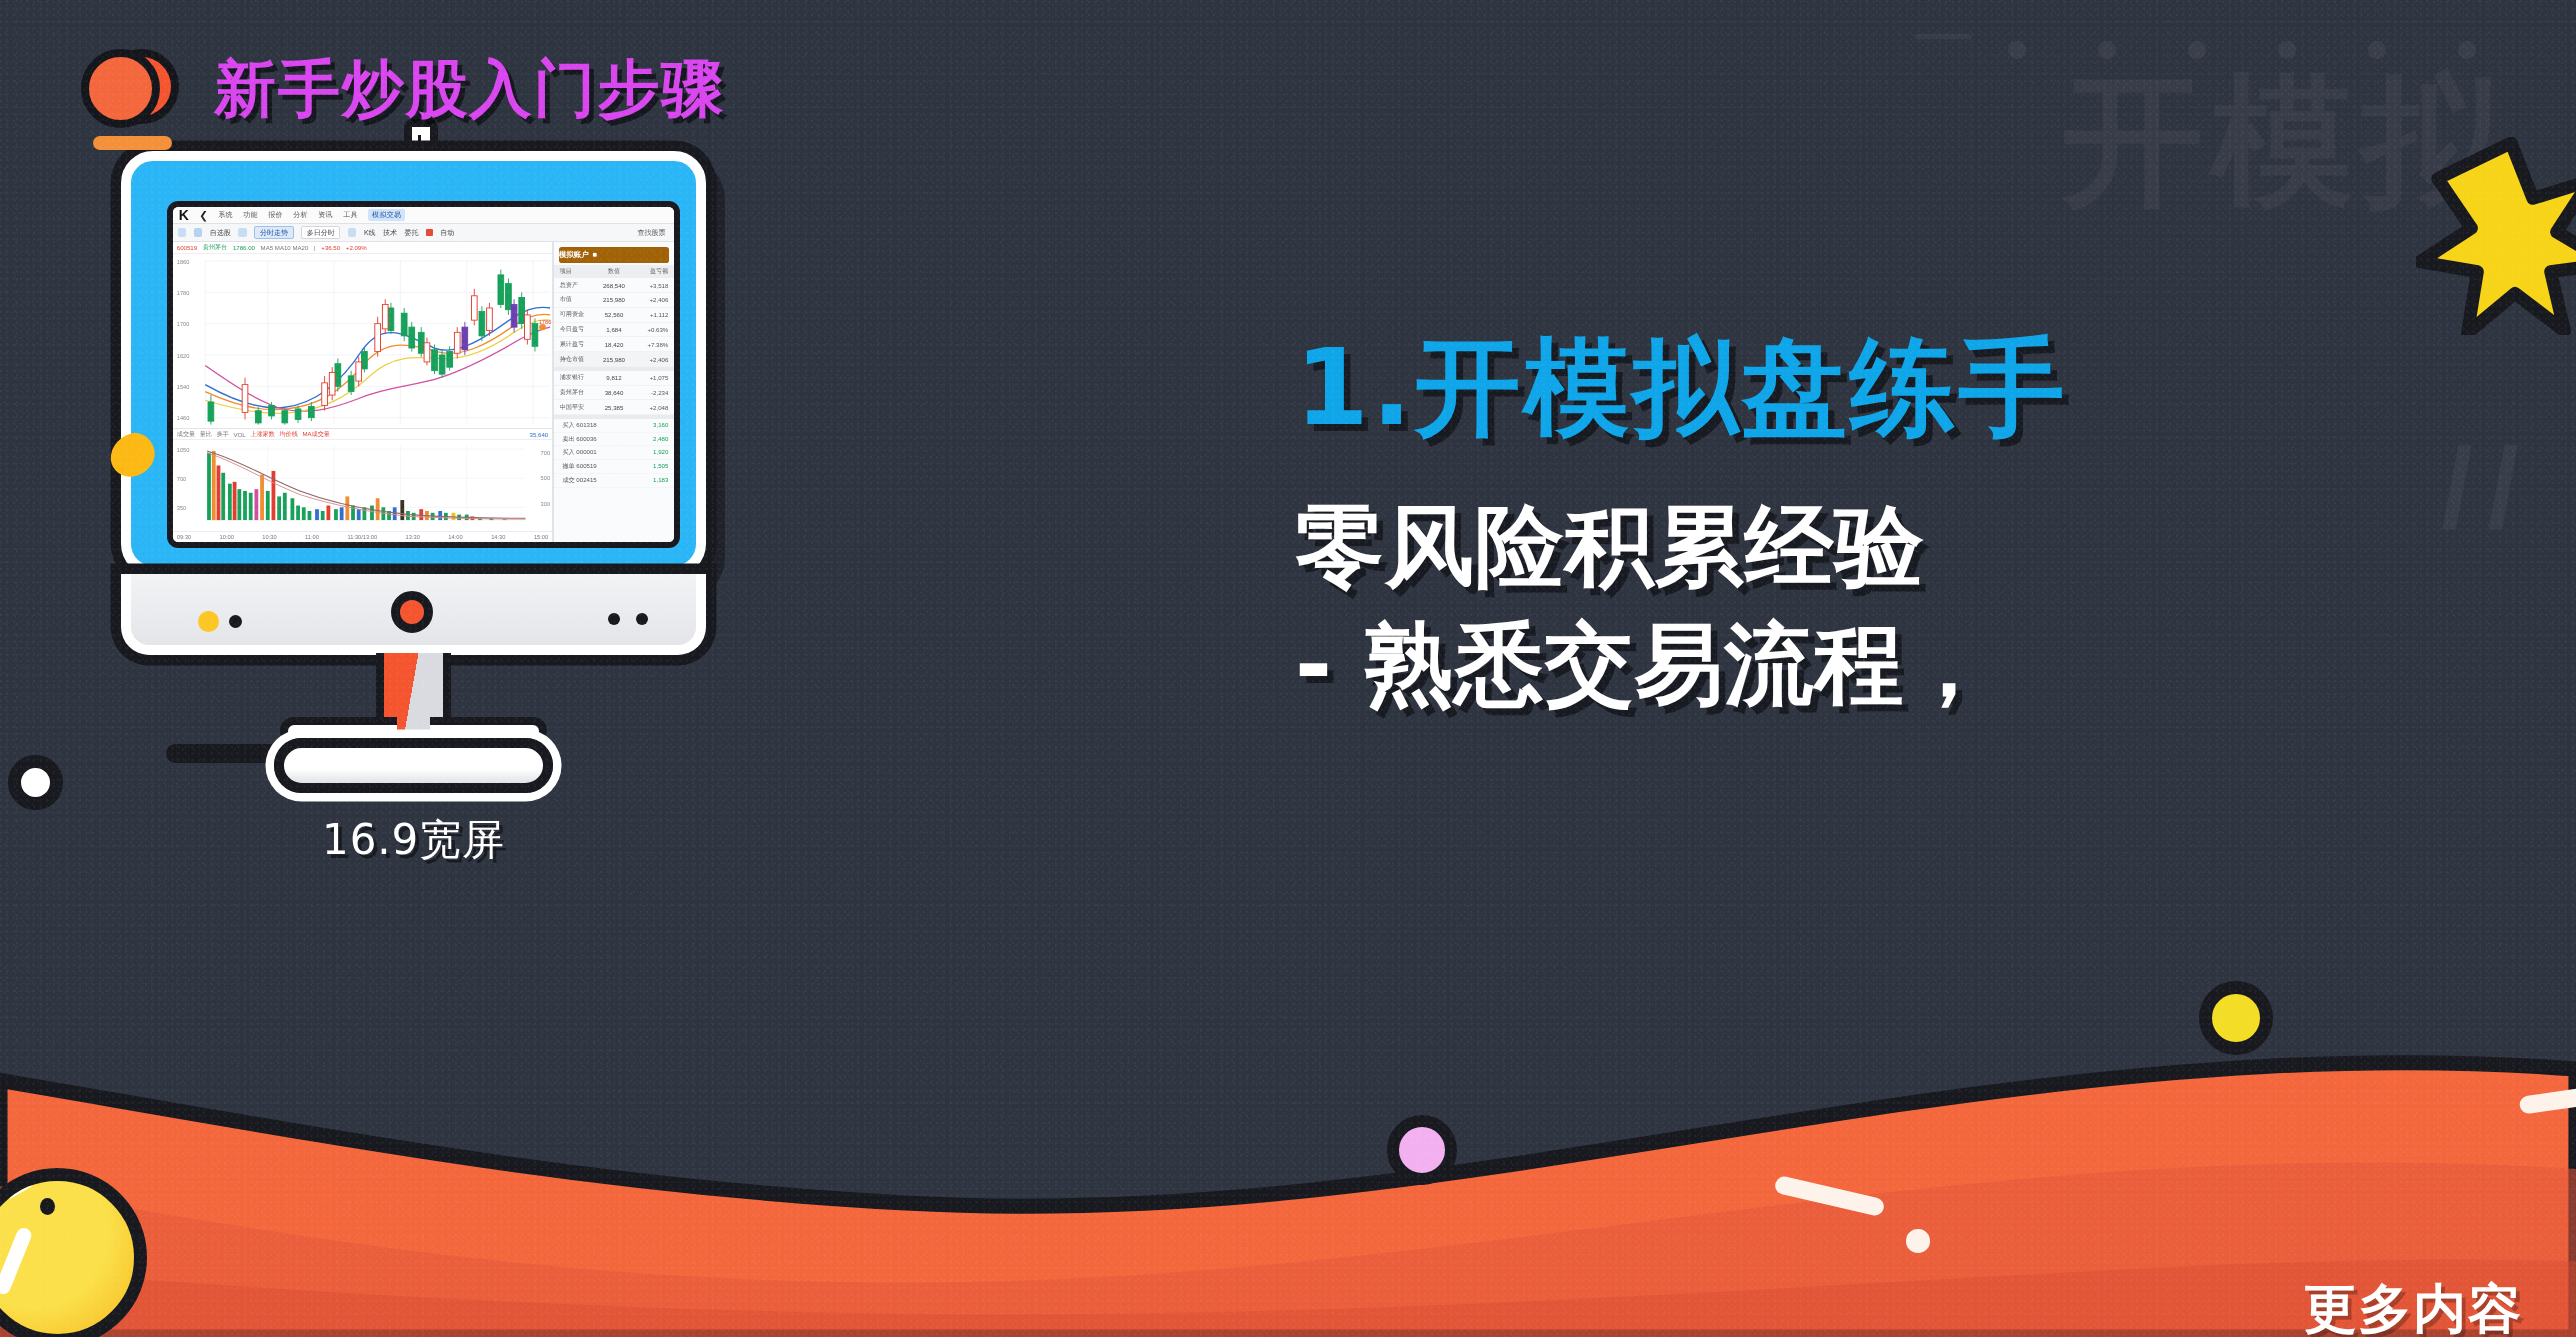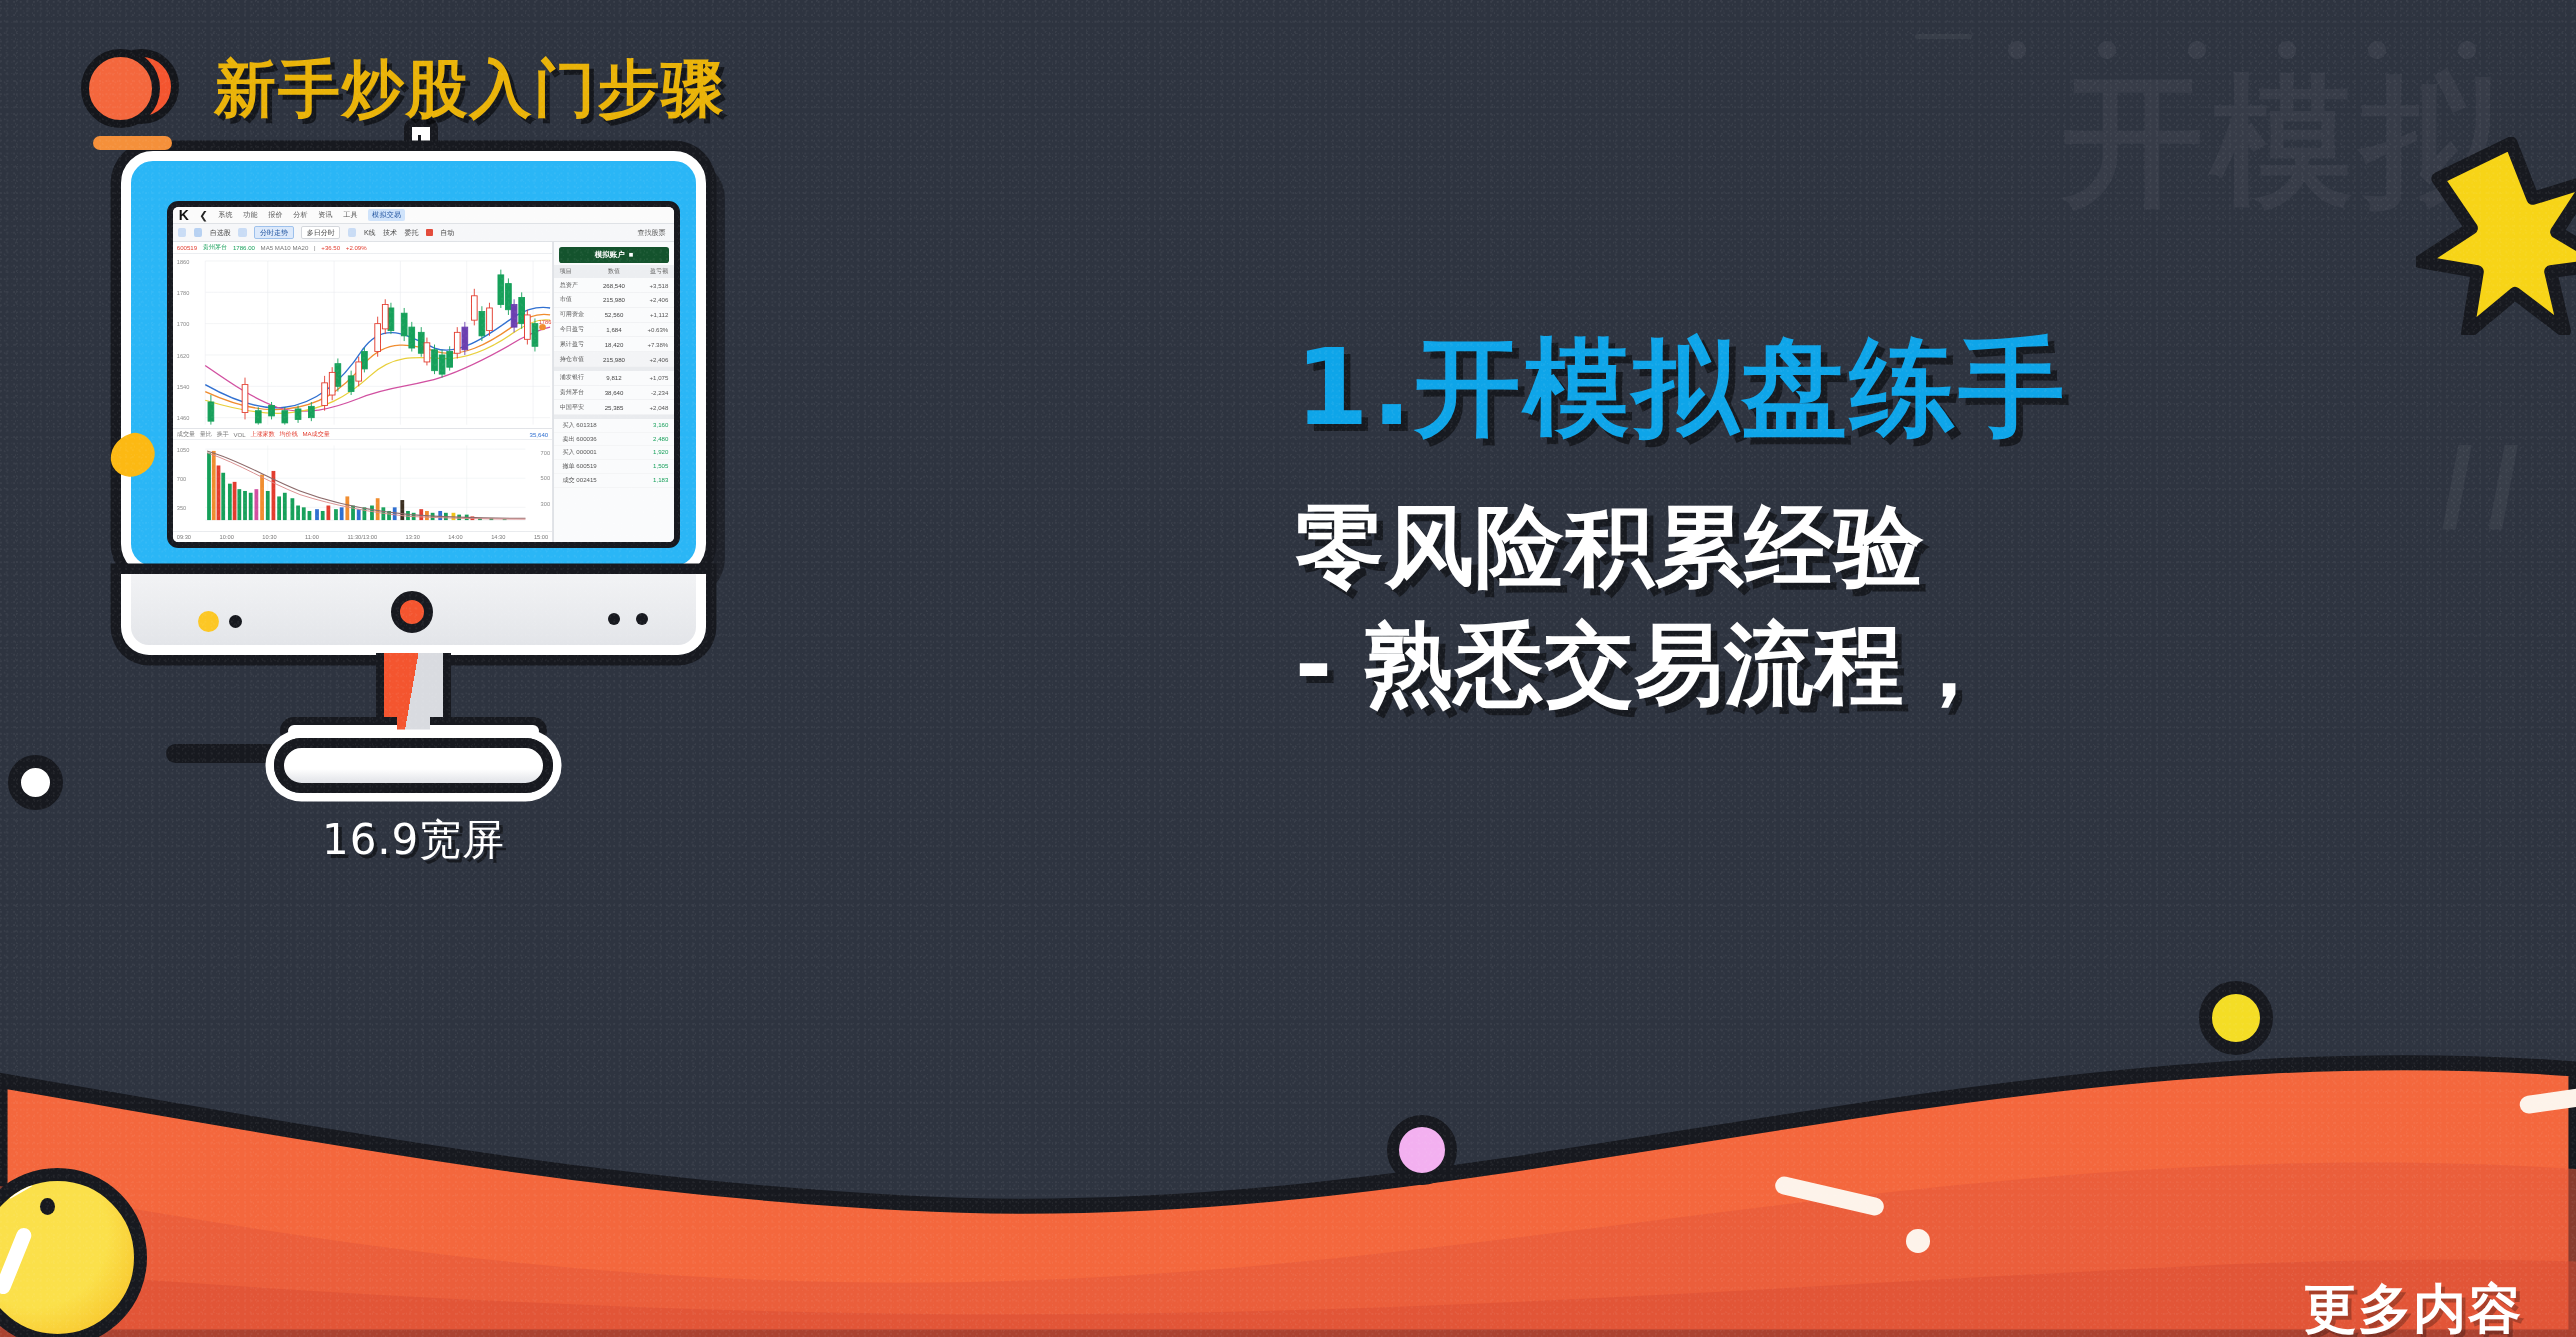--- a/index.html
+++ b/index.html
@@ -59,21 +59,21 @@
   }
   .logo .front{
     position:absolute;left:13.2px;top:13.2px;width:79px;height:79px;border-radius:50%;
     background:#f4673d;border:8.5px solid #14161b;
   }
   .logo .bar{
     position:absolute;left:24.5px;top:100px;width:79px;height:14px;border-radius:8.5px;
     background:#f5903a;
   }
   .header-title{
-    margin-left:21px;color:#eab308;font-size:62px;font-weight:bold;letter-spacing:1.9px;
+    margin-left:21px;color:#d946ef;font-size:62px;font-weight:bold;letter-spacing:1.9px;
     text-shadow:4.7px 4.7px 0 rgba(0,0,0,.55);
     font-family:"DejaVu Sans","Liberation Sans",sans-serif;
   }
 
   
   .copy{position:absolute;left:1295px;top:332px;z-index:20;width:1246px;}
   .headline{
     color:#0ea5e9;font-size:106px;font-weight:bold;letter-spacing:2.8px;line-height:1.05;
     text-shadow:6.6px 6.6px 0 rgba(0,0,0,.5);
     font-family:"DejaVu Sans","Liberation Sans",sans-serif;
@@ -191,22 +191,22 @@
     border-top:0.9px solid #e2e4e8;border-bottom:0.9px solid #eceef1;background:#fff;font-size:6.1px;
   }
   .vol-area{height:91px;position:relative;background:#fff;}
   .x-axis{
     height:11.3px;display:flex;align-items:center;justify-content:space-between;
     padding:0 3.8px;font-size:5.7px;color:#777;border-top:0.9px solid #e9ebee;background:#fff;
   }
 
   
   .rp-head{
-    margin:4.7px 4.7px 2.8px;height:16px;border-radius:2.8px;background:#14532d;
-    color:#fff;font-size:7.5px;display:flex;align-items:center;justify-content:center;gap:3.8px;font-weight:bold;
+    margin:4.7px 4.7px 2.8px;height:16px;border-radius:2.8px;background:#a16207;
+    color:#fff;font-size:7.5px;display:flex;align-items:center;justify-content:flex-start;gap:3.8px;font-weight:bold;
   }
   .rp-cols{
     display:flex;padding:1.9px 5.7px;font-size:6.1px;color:#666;background:#eceef1;
   }
   .rp-cols span{flex:1;}
   .rp-cols span:nth-child(2){text-align:center;}
   .rp-cols span:nth-child(3){text-align:right;}
   .rp-row{
     display:flex;padding:2.4px 5.7px;font-size:6.1px;border-bottom:0.9px solid #f1f2f4;align-items:center;
   }

